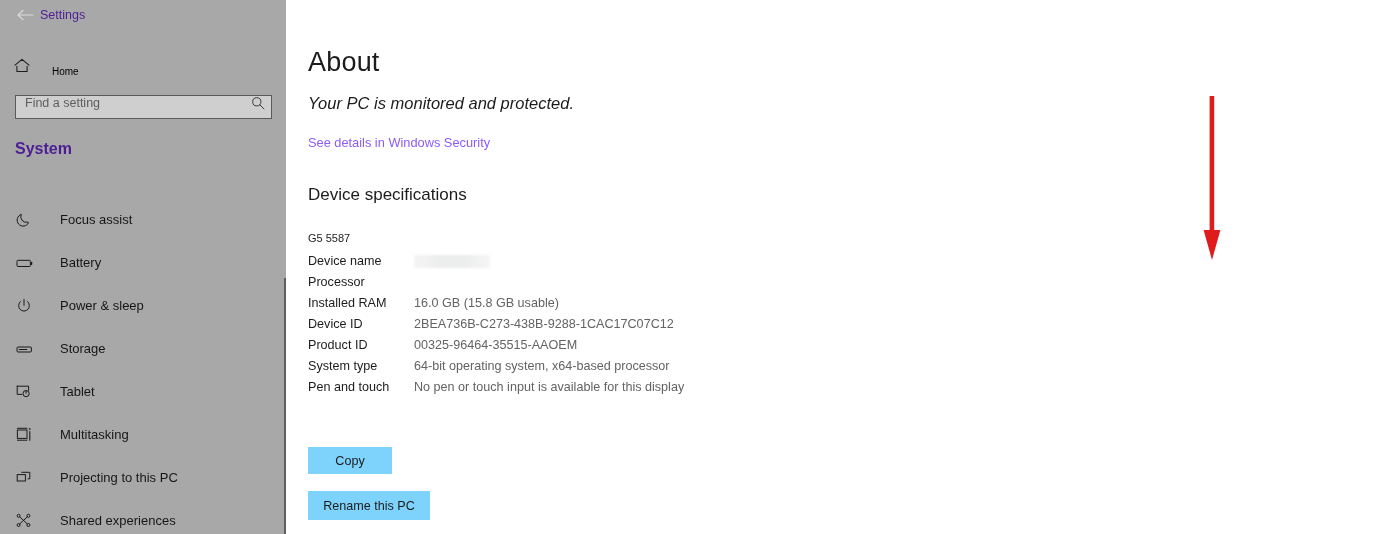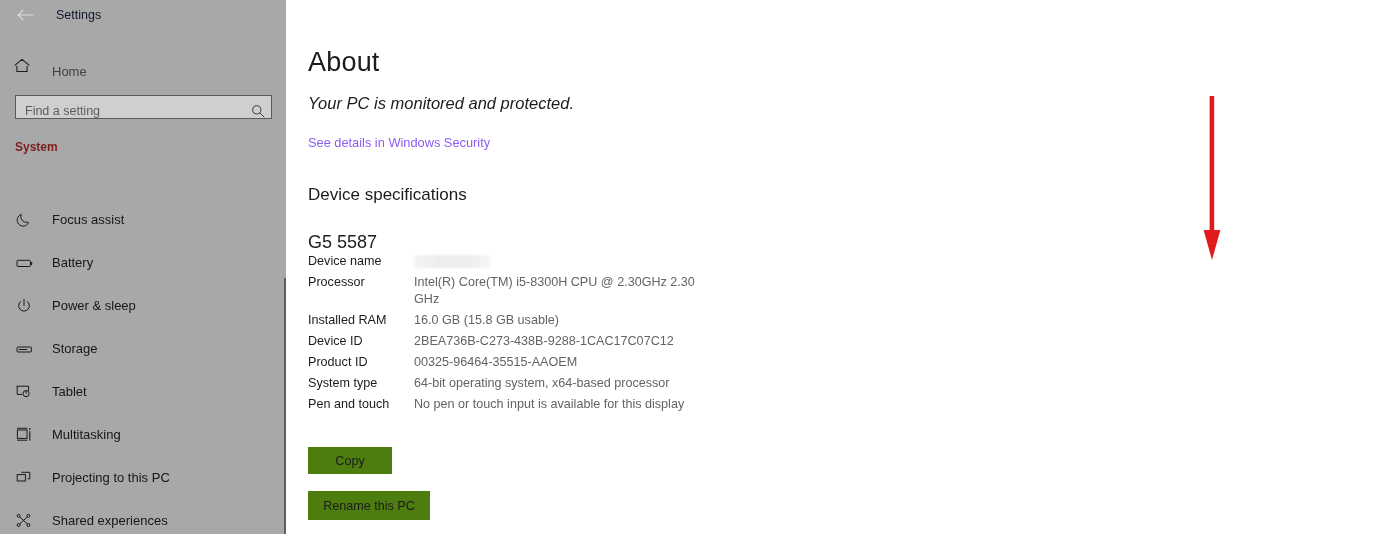--- a/index.html
+++ b/index.html
@@ -37,92 +37,93 @@
     width: 30px;
     height: 22px;
     display: flex;
     align-items: center;
     justify-content: center;
     color: #dcdcdc;
     font-size: 16px;
     line-height: 1;
   }
   .title-text {
-    margin-left: 16px;
+    margin-left: 0;
     font-size: 12.5px;
-    color: #0f172a;
+    color: #4c1d95;
   }
 
   .home-row {
     display: flex;
     align-items: center;
     height: 26px;
     margin-top: 22px;
     padding-left: 14px;
   }
   .home-row .ico {
     width: 26px;
     display: flex;
     align-items: center;
     color: #1b1b1b;
   }
   .home-label {
     margin-left: 12px;
-    font-size: 13px;
-    color: #404040;
+    font-size: 10px;
+    color: #000000;
     margin-top: 12px;
   }
 
   .search-box {
     position: absolute;
     left: 15px;
     top: 95px;
     width: 257px;
     height: 24px;
     background: #cfcfcf;
     border: 1px solid #5a5a5a;
     box-sizing: border-box;
     display: flex;
-    align-items: flex-end;
+    align-items: flex-start;
     padding: 0 6px 0 9px;
   }
   .search-box input {
     flex: 1;
     border: none;
     outline: none;
     background: transparent;
     font-family: "Liberation Sans", sans-serif;
     font-size: 12.5px;
     color: #3c3c3c;
     padding: 0;
   }
   .search-box input::placeholder { color: #5d5d5d; opacity: 1; }
   .search-ico { display: flex; align-items: center; color: #3b3b3b; }
 
   .group-title {
     position: absolute;
     left: 15px;
     top: 140px;
-    font-size: 12px;
+    font-size: 16px;
     font-weight: bold;
-    color: #7f1d1d;
+    color: #4c1d95;
   }
 
   .nav-list {
     position: absolute;
     left: 0;
     top: 198px;
     width: 286px;
   }
   .nav-item {
     display: flex;
     align-items: center;
     height: 43px;
     padding-left: 16px;
     box-sizing: border-box;
+    gap: 8px;
   }
   .nav-item .ico {
     width: 24px;
     display: flex;
     align-items: center;
     justify-content: flex-start;
     color: #1a1a1a;
   }
   .nav-item .lbl {
     margin-left: 12px;
@@ -176,21 +177,21 @@
     position: absolute;
     left: 22px;
     top: 185px;
     font-size: 17px;
     color: #1c1c1c;
   }
   .device-model {
     position: absolute;
     left: 22px;
     top: 232px;
-    font-size: 18px;
+    font-size: 11px;
     color: #1c1c1c;
     text-align: center;
   }
 
   .spec-table {
     position: absolute;
     left: 22px;
     top: 253px;
     width: 560px;
   }
@@ -217,21 +218,21 @@
     width: 76px;
     height: 13px;
     background: linear-gradient(90deg,#f4f4f4,#eceded 35%,#eceded 65%,#f5f5f5);
     border-radius: 2px;
     filter: blur(1.2px);
     vertical-align: middle;
   }
 
   .btn {
     position: absolute;
-    background: #4d7c0f;
+    background: #7dd3fc;
     border: none;
     font-family: "Liberation Sans", sans-serif;
     font-size: 12.6px;
     color: #1c1c1c;
     padding: 0;
     cursor: default;
   }
   .btn-copy { left: 22px; top: 447px; width: 84px; height: 27px; }
   .btn-rename { left: 22px; top: 491px; width: 122px; height: 29px; }
 
@@ -406,21 +407,20 @@
   <div class="section-head">Device specifications</div>
   <div class="device-model">G5 5587</div>
 
   <div class="spec-table">
     <div class="spec-row">
       <div class="spec-key">Device name</div>
       <div class="spec-val"><span class="redacted"></span></div>
     </div>
     <div class="spec-row">
       <div class="spec-key">Processor</div>
-      <div class="spec-val">Intel(R) Core(TM) i5-8300H CPU @ 2.30GHz   2.30 GHz</div>
     </div>
     <div class="spec-row">
       <div class="spec-key">Installed RAM</div>
       <div class="spec-val">16.0 GB (15.8 GB usable)</div>
     </div>
     <div class="spec-row">
       <div class="spec-key">Device ID</div>
       <div class="spec-val">2BEA736B-C273-438B-9288-1CAC17C07C12</div>
     </div>
     <div class="spec-row">

